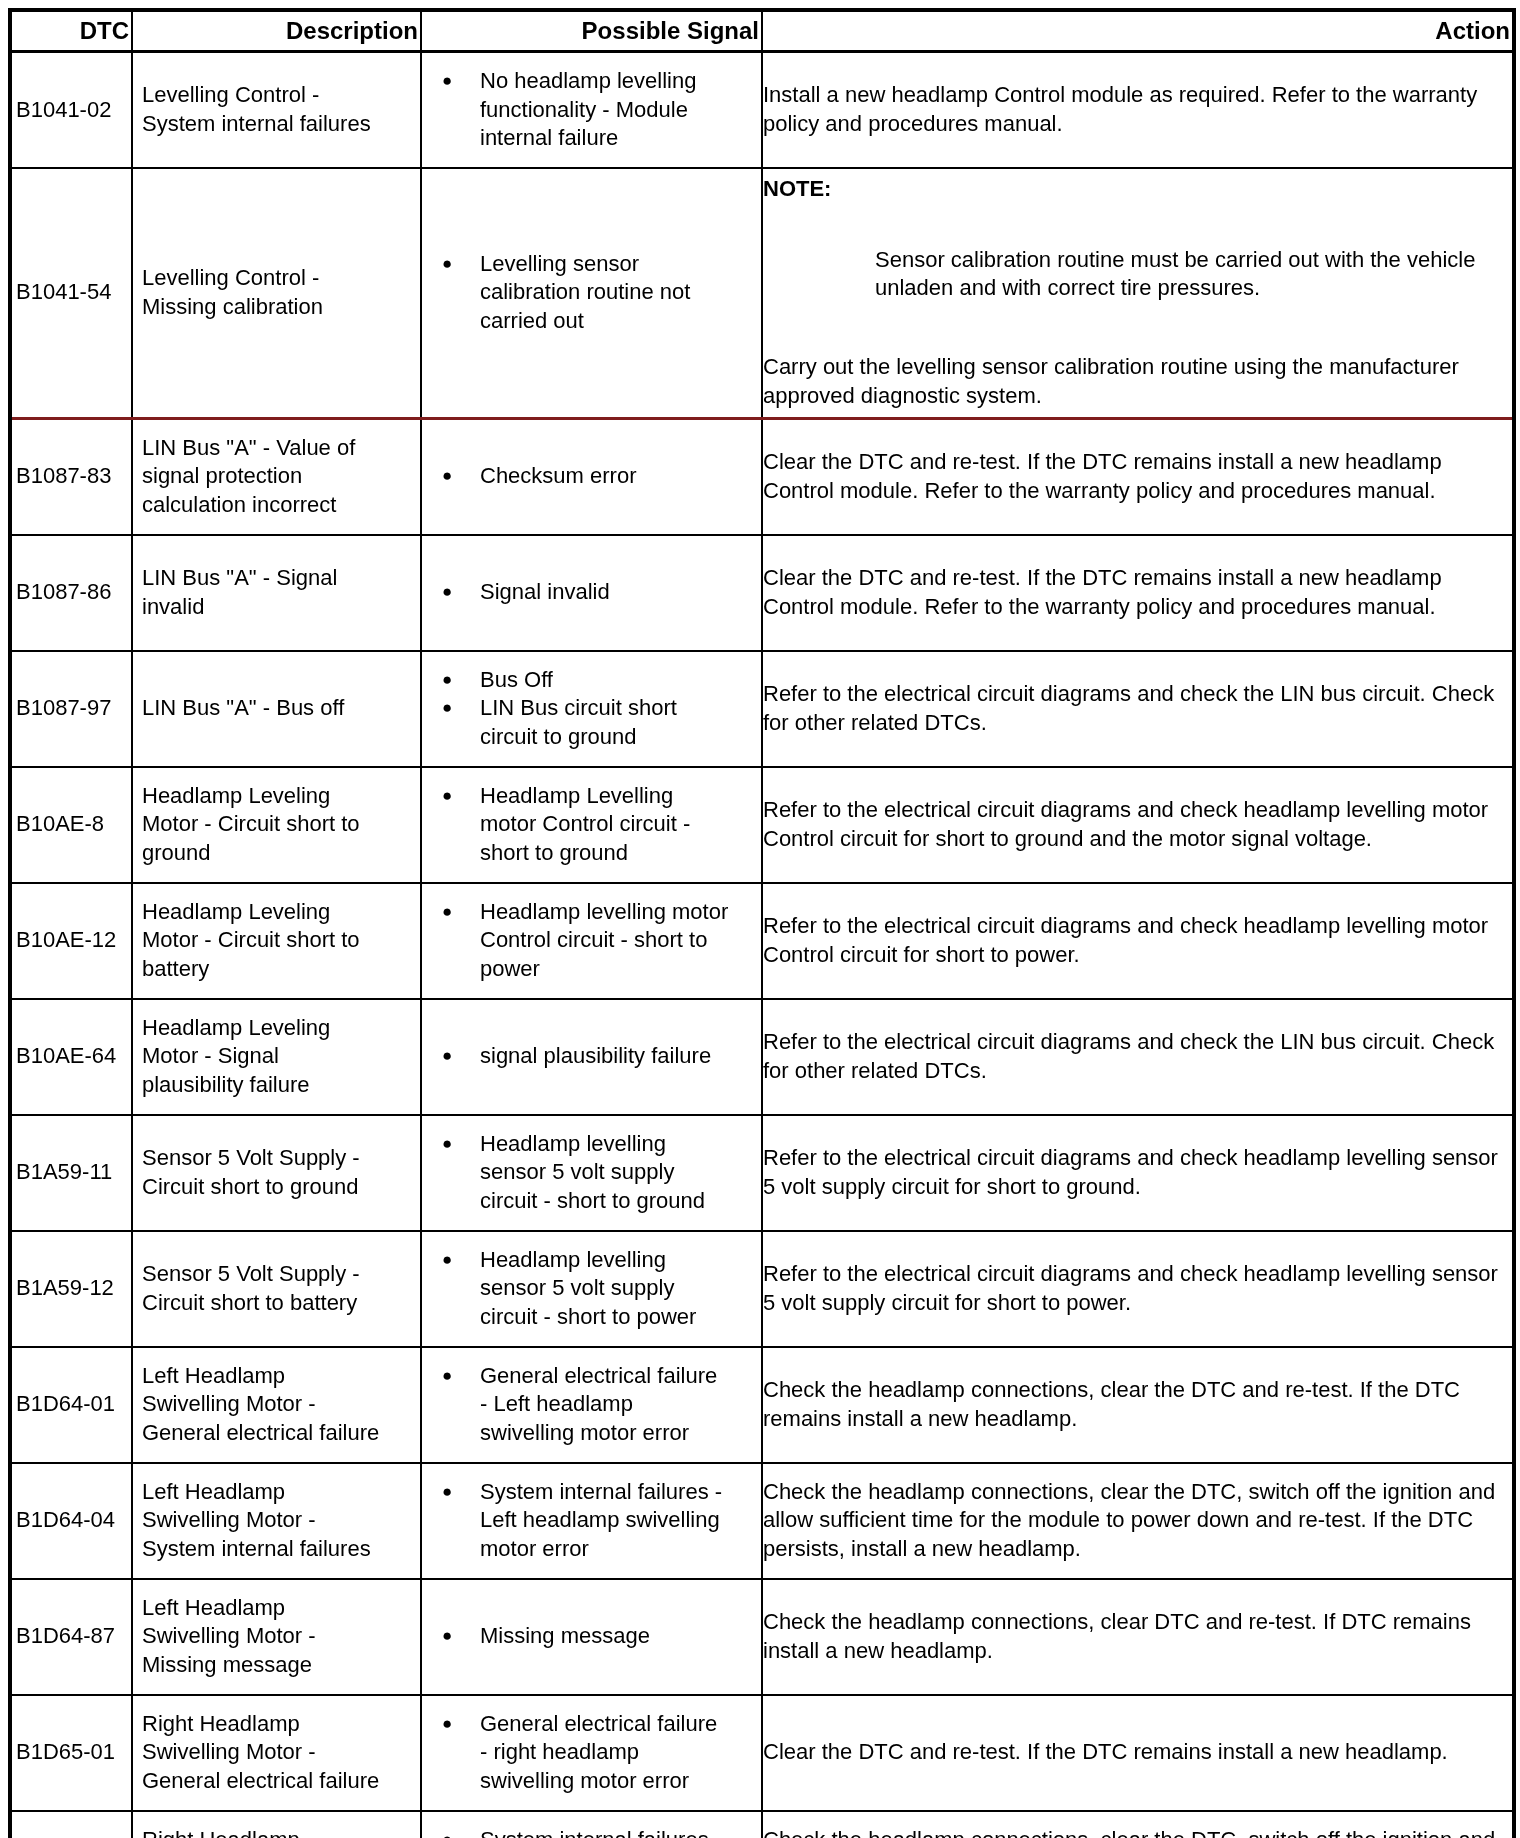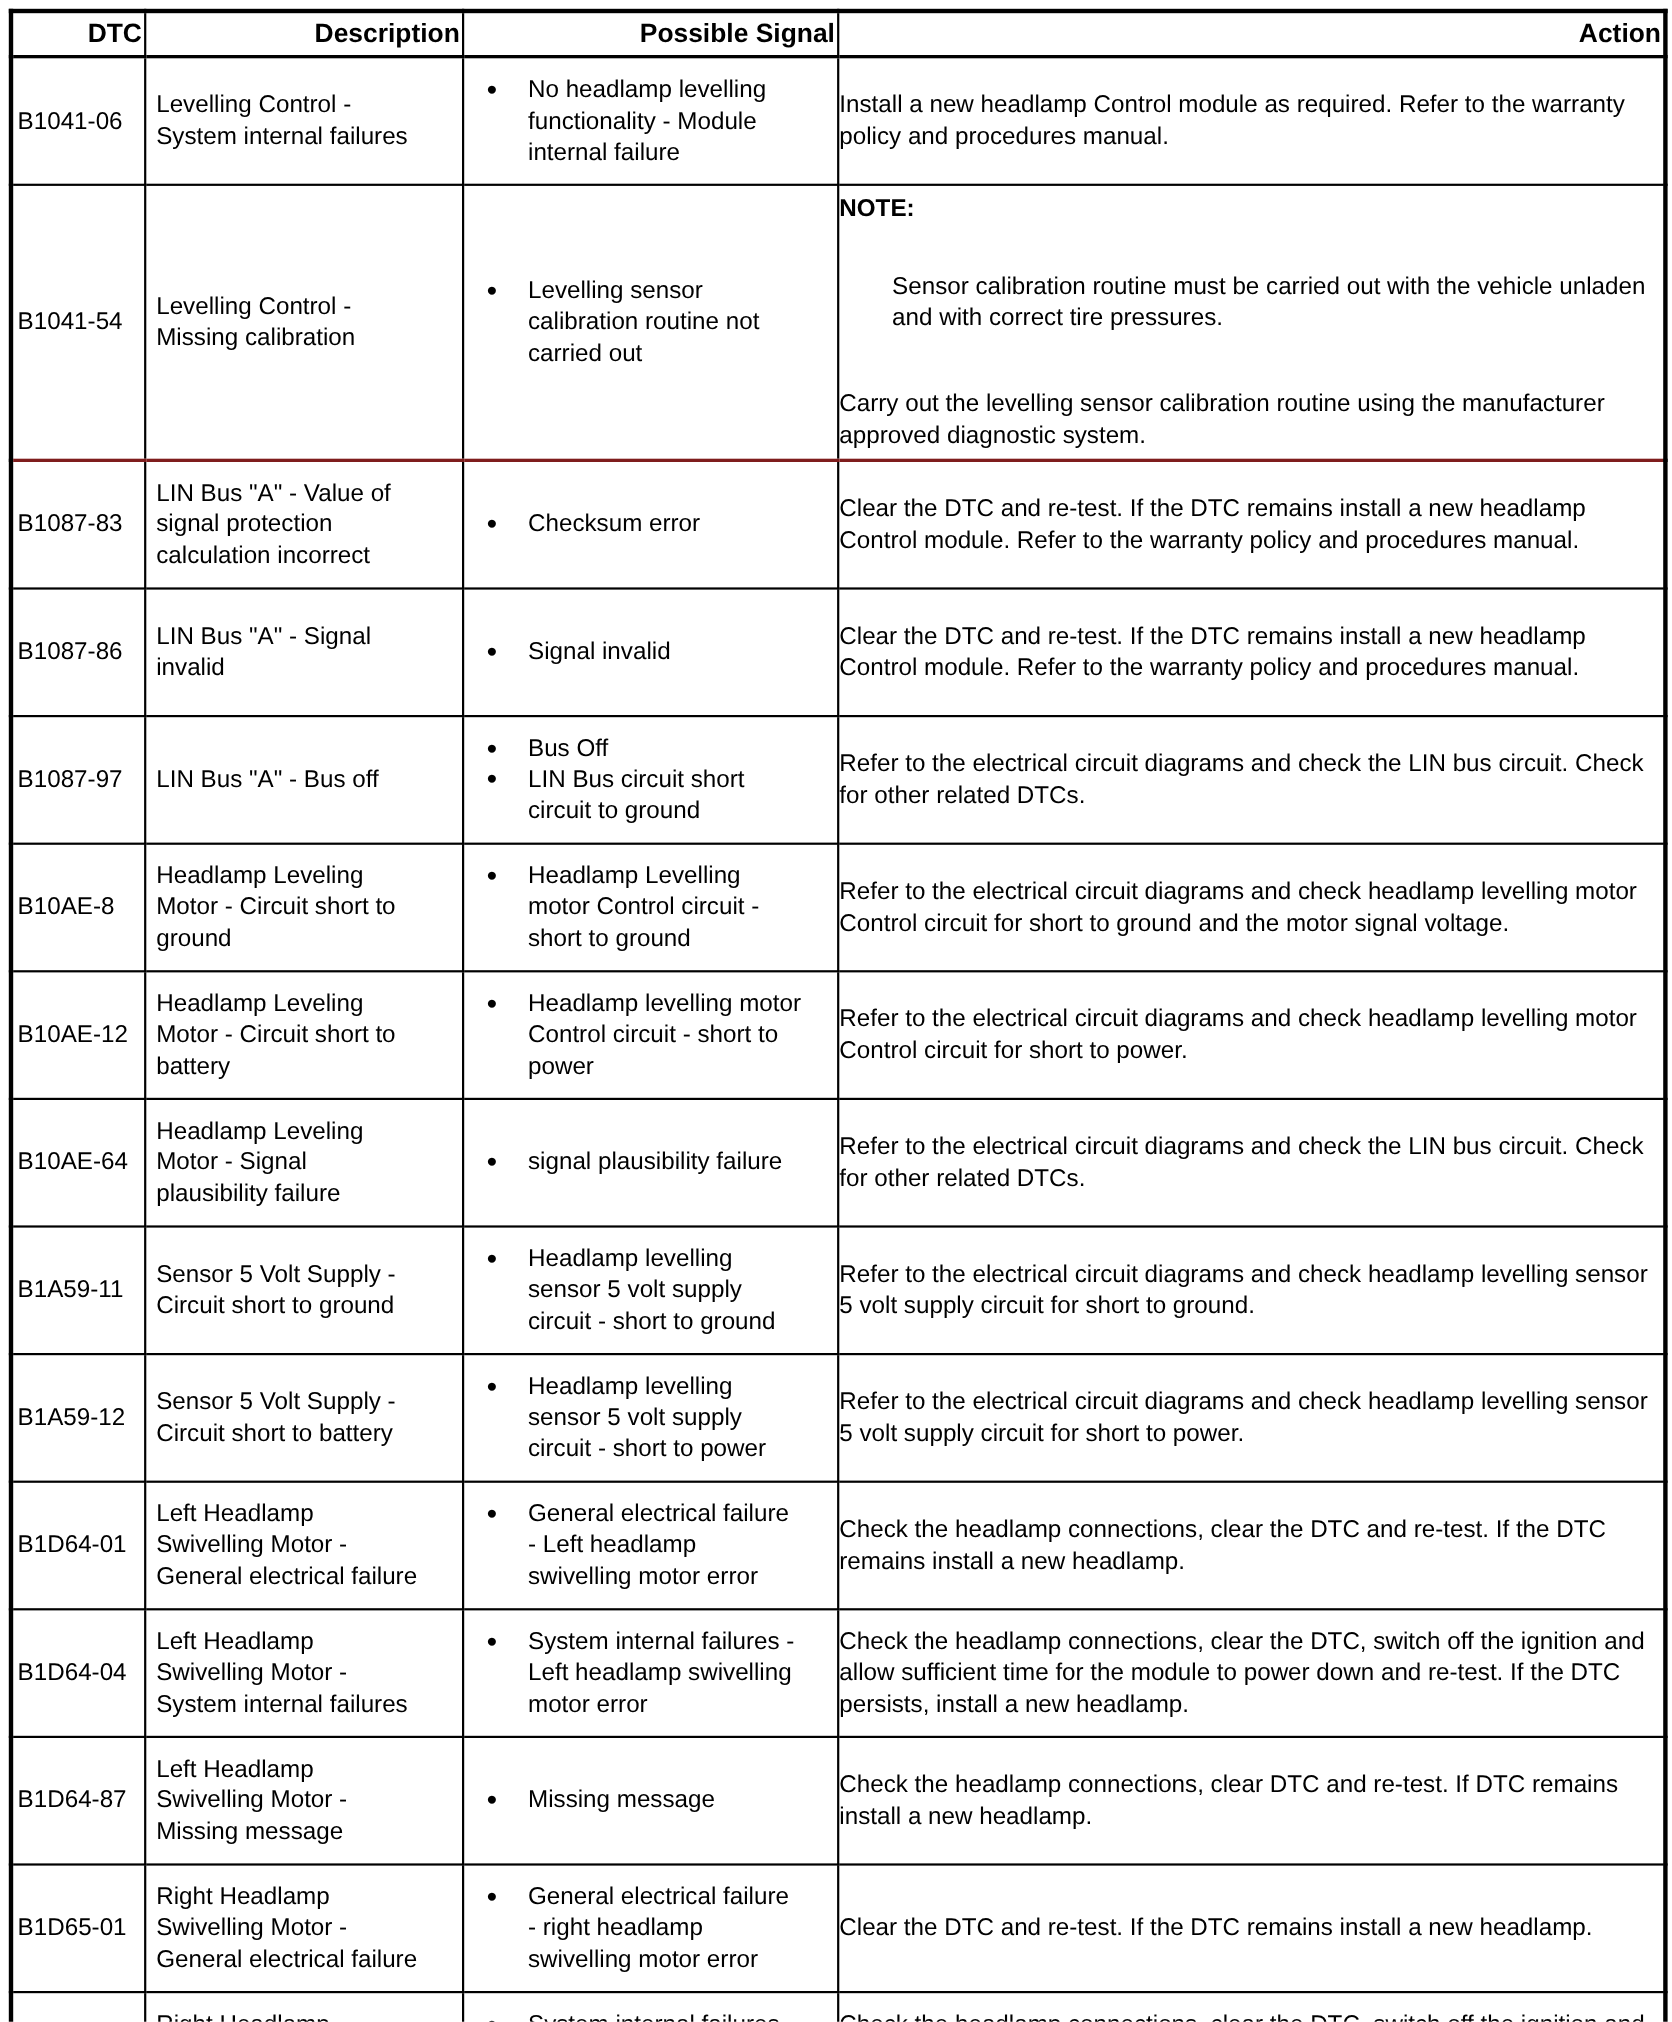--- a/index.html
+++ b/index.html
@@ -75,21 +75,21 @@
     padding: 6px 10px 6px 0;
   }
   td.action p {
     margin: 0;
   }
   td.action p.note-label {
     font-weight: bold;
     margin-bottom: 42px;
   }
   td.action p.note-body {
-    margin-left: 48px;
+    margin-left: 112px;
     margin-bottom: 50px;
   }
 </style>
 </head>
 <body>
 
 <div class="page">
   <table class="dtc-table">
     <colgroup>
       <col style="width:122px">
@@ -100,21 +100,21 @@
     <thead>
       <tr>
         <th>DTC</th>
         <th>Description</th>
         <th>Possible Signal</th>
         <th>Action</th>
       </tr>
     </thead>
     <tbody>
         <tr>
-          <td class="dtc">B1041-06</td>
+          <td class="dtc">B1041-02</td>
           <td class="desc">Levelling Control -
 System internal failures</td>
           <td class="causes">
             <ul>
               <li><span class="bullet">●</span>No headlamp levelling
 functionality - Module
 internal failure</li>
             </ul>
           </td>
           <td class="action">

